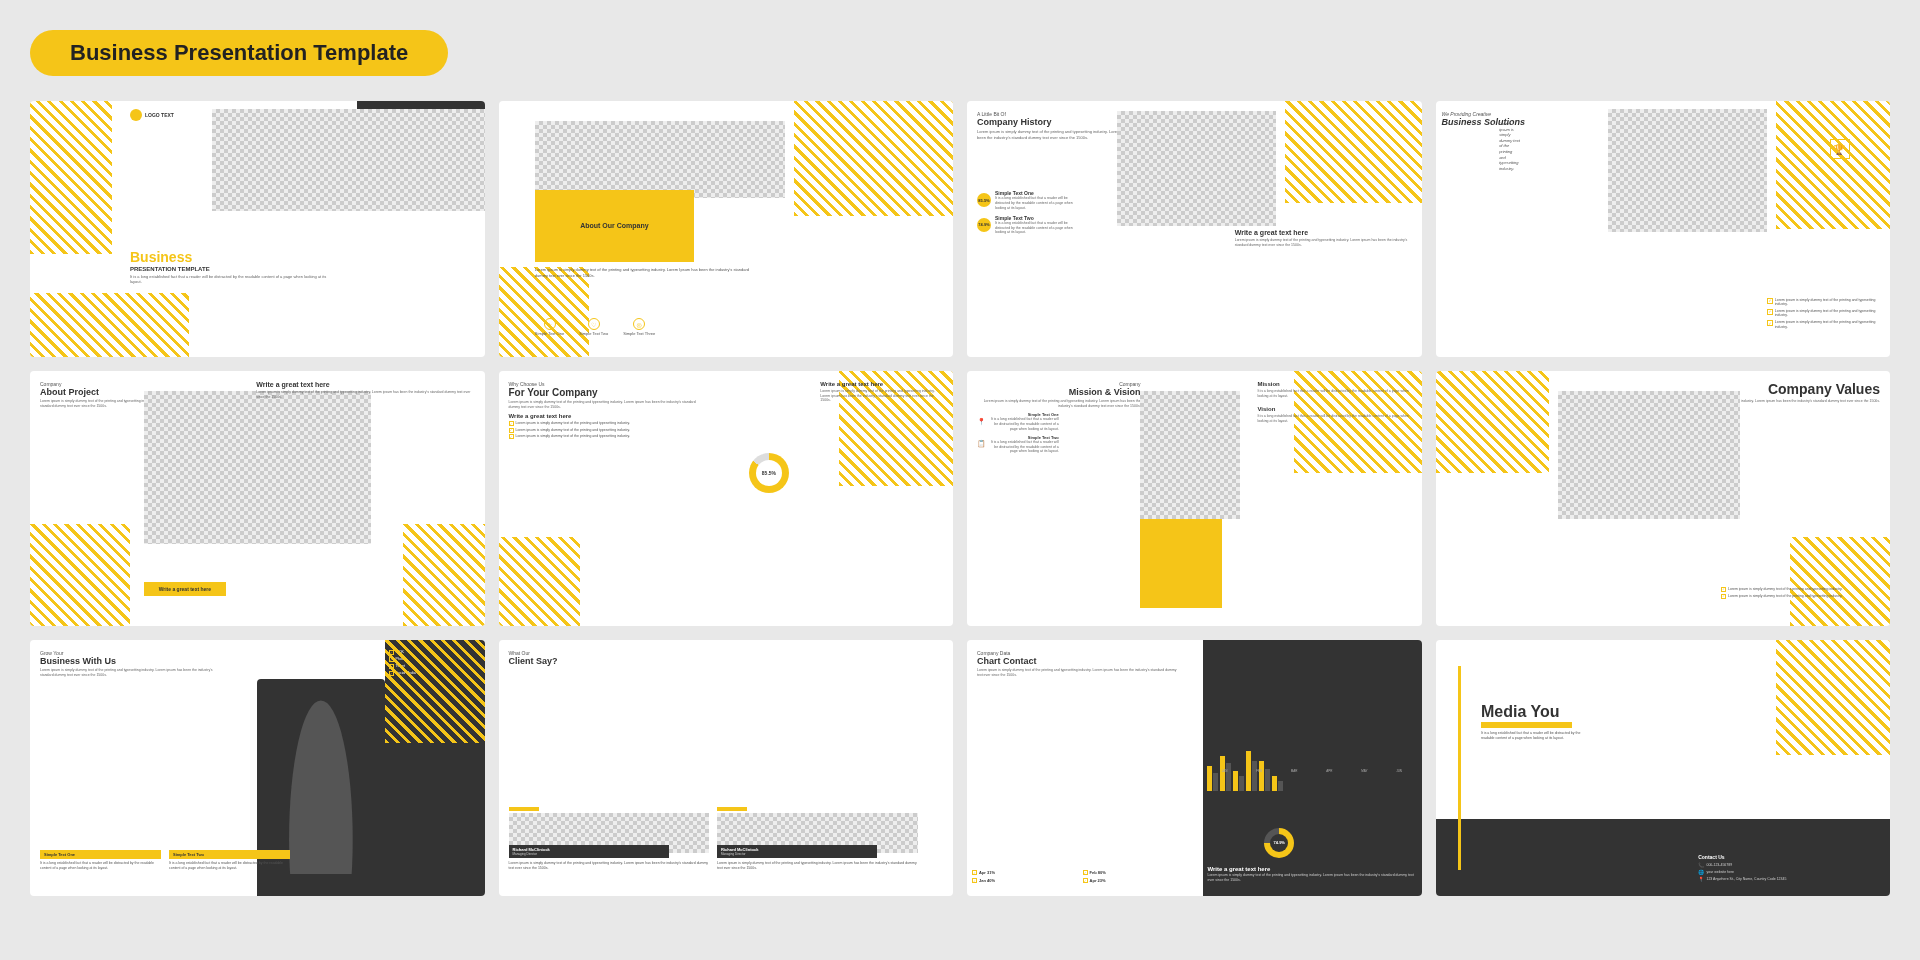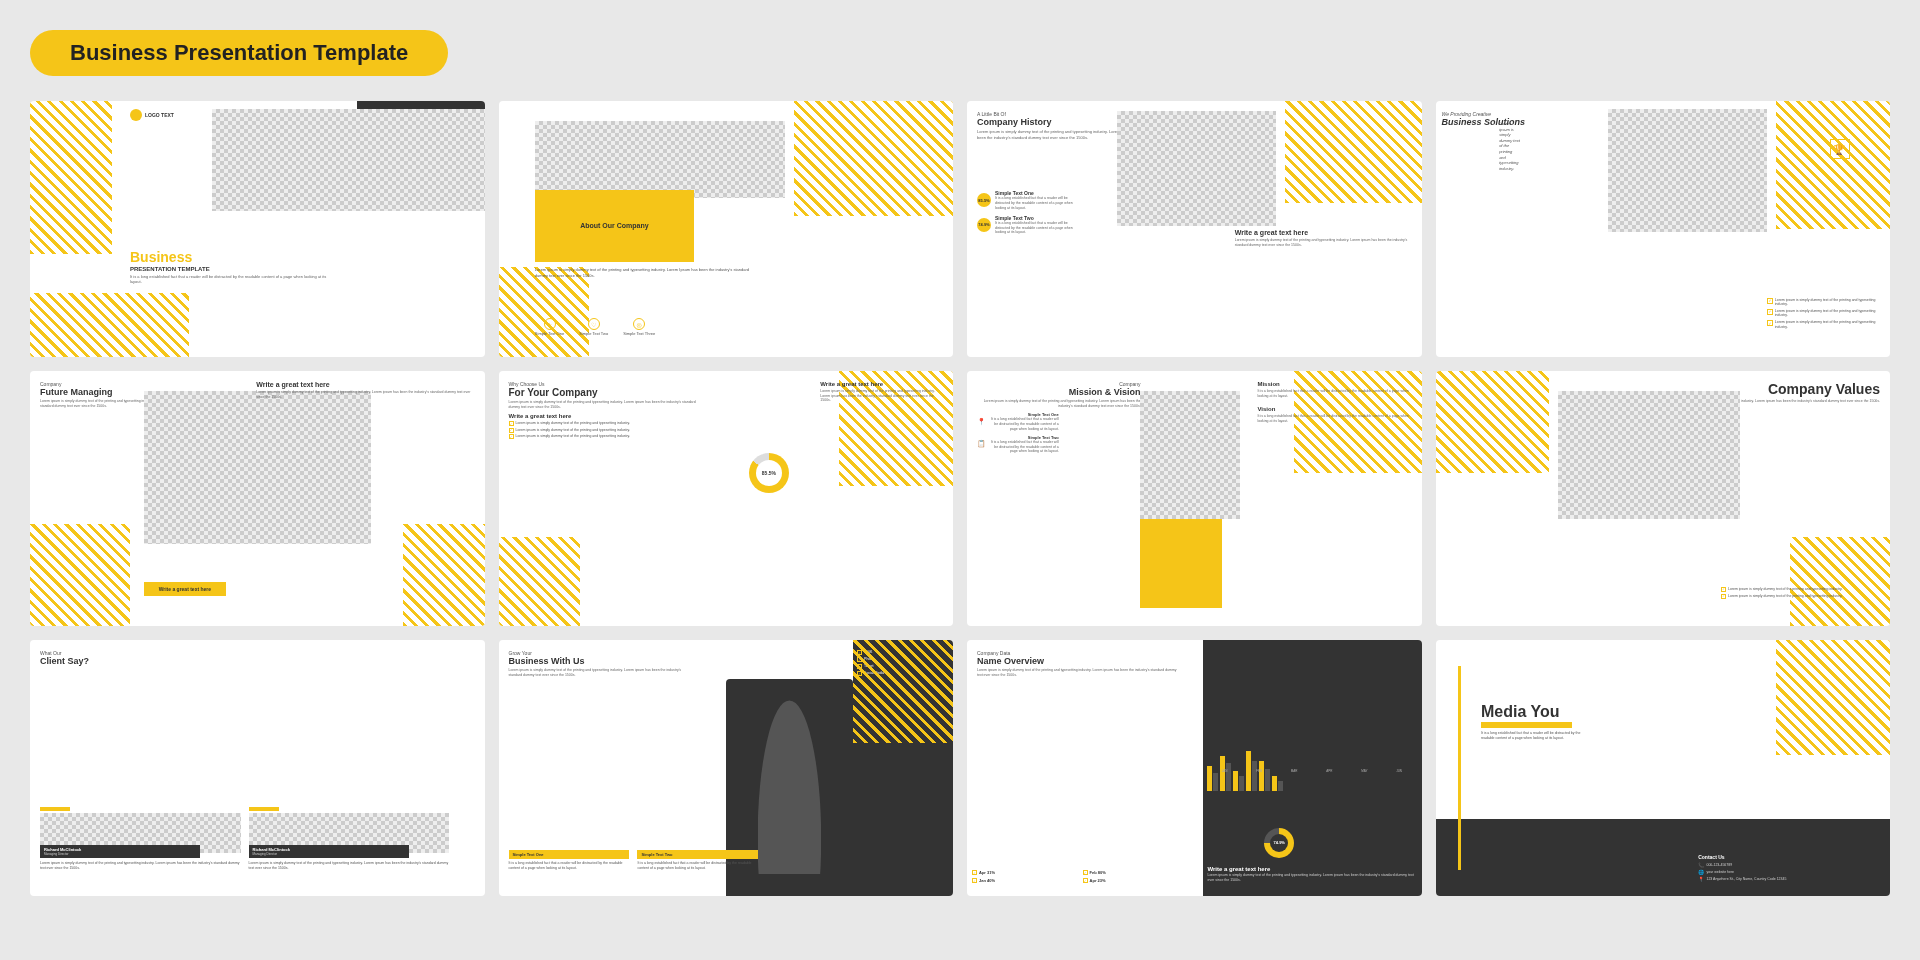--- a/index.html
+++ b/index.html
@@ -714,21 +714,21 @@
         <span class="slide-4 check-text">Lorem ipsum is simply dummy text of the printing and typesetting industry.</span>
       </div>
     </div>
   </div>
 
   <div class="slide slide-5">
     <div class="stripe-pattern slide-5 stripe-bottom-left"></div>
     <div class="stripe-pattern slide-5 stripe-bottom-right"></div>
     <div class="slide-5 left-section">
       <div class="slide-5 title-sm">Company</div>
-      <div class="slide-5 title-big">Future Managing</div>
+      <div class="slide-5 title-big">About Project</div>
       <div class="slide-5 desc-text">Lorem ipsum is simply dummy text of the printing and typesetting industry. Lorem ipsum has been the industry's standard dummy text ever since the 1500s.</div>
     </div>
     <div class="checker slide-5 img-area"></div>
     <div class="slide-5 right-section" style="position:absolute;top:10px;right:10px;width:48%;">
       <div class="slide-5 write-great">Write a great text here</div>
       <div class="slide-5 write-desc">Lorem ipsum is simply dummy text of the printing and typesetting industry. Lorem ipsum has been the industry's standard dummy text ever since the 1500s.</div>
     </div>
     <div class="slide-5 yellow-btn">Write a great text here</div>
   </div>
 
@@ -812,20 +812,63 @@
         <div class="slide-8 check-box">✓</div>
         <span class="slide-8 check-text">Lorem ipsum is simply dummy text of the printing and typesetting industry.</span>
       </div>
       <div class="slide-8 check-item">
         <div class="slide-8 check-box">✓</div>
         <span class="slide-8 check-text">Lorem ipsum is simply dummy text of the printing and typesetting industry.</span>
       </div>
     </div>
   </div>
 
+  <div class="slide slide-10">
+    <div class="slide-10 right-dark"></div>
+    <div class="stripe-pattern slide-10 stripe-top-right" style="position:absolute;top:0;right:0;width:22%;height:40%;z-index:1;"></div>
+    <div class="slide-10 title-area">
+      <div class="slide-10 title-sm">Grow Your</div>
+      <div class="slide-10 title-big">Business With Us</div>
+      <div class="slide-10 desc-text">Lorem ipsum is simply dummy text of the printing and typesetting industry. Lorem ipsum has been the industry's standard dummy text ever since the 1500s.</div>
+    </div>
+    <div class="slide-10 person-img">
+      <div class="slide-10 person-silhouette" style="border-radius:50% 50% 0 0;clip-path:ellipse(50% 80% at 50% 80%);"></div>
+    </div>
+    <div class="slide-10 text-cols">
+      <div class="slide-10 text-col">
+        <div class="slide-10 yellow-title">Simple Text One</div>
+        <div class="slide-10 col-desc">It is a long established fact that a reader will be distracted by the readable content of a page when looking at its layout.</div>
+      </div>
+      <div class="slide-10 text-col">
+        <div class="slide-10 yellow-title">Simple Text Two</div>
+        <div class="slide-10 col-desc">It is a long established fact that a reader will be distracted by the readable content of a page when looking at its layout.</div>
+      </div>
+    </div>
+    <div class="slide-10 right-text">
+      <div class="slide-10 checklist" style="position:static;width:100%;">
+        <div class="slide-10 check-item">
+          <div class="slide-10 check-box">✓</div>
+          <span class="slide-10 check-text">100K</span>
+        </div>
+        <div class="slide-10 check-item">
+          <div class="slide-10 check-box">✓</div>
+          <span class="slide-10 check-text">Photo</span>
+        </div>
+        <div class="slide-10 check-item">
+          <div class="slide-10 check-box">✓</div>
+          <span class="slide-10 check-text">Tweet</span>
+        </div>
+        <div class="slide-10 check-item">
+          <div class="slide-10 check-box">✓</div>
+          <span class="slide-10 check-text">Social Media</span>
+        </div>
+      </div>
+    </div>
+  </div>
+
   <div class="slide slide-9">
     <div class="slide-9 title-area">
       <div class="slide-9 title-sm">What Our</div>
       <div class="slide-9 title-big">Client Say?</div>
     </div>
     <div class="slide-9 client-cards">
       <div class="slide-9 client-card">
         <div class="slide-9 yellow-stripe"></div>
         <div class="checker slide-9 client-img"></div>
         <div class="slide-9 dark-name-bar">
@@ -839,68 +882,25 @@
         <div class="checker slide-9 client-img"></div>
         <div class="slide-9 dark-name-bar">
           <div class="slide-9 client-name">Richard McClintock</div>
           <div class="slide-9 client-role">Managing Director</div>
         </div>
         <div class="slide-9 client-desc">Lorem ipsum is simply dummy text of the printing and typesetting industry. Lorem ipsum has been the industry's standard dummy text ever since the 1500s.</div>
       </div>
     </div>
   </div>
 
-  <div class="slide slide-10">
-    <div class="slide-10 right-dark"></div>
-    <div class="stripe-pattern slide-10 stripe-top-right" style="position:absolute;top:0;right:0;width:22%;height:40%;z-index:1;"></div>
-    <div class="slide-10 title-area">
-      <div class="slide-10 title-sm">Grow Your</div>
-      <div class="slide-10 title-big">Business With Us</div>
-      <div class="slide-10 desc-text">Lorem ipsum is simply dummy text of the printing and typesetting industry. Lorem ipsum has been the industry's standard dummy text ever since the 1500s.</div>
-    </div>
-    <div class="slide-10 person-img">
-      <div class="slide-10 person-silhouette" style="border-radius:50% 50% 0 0;clip-path:ellipse(50% 80% at 50% 80%);"></div>
-    </div>
-    <div class="slide-10 text-cols">
-      <div class="slide-10 text-col">
-        <div class="slide-10 yellow-title">Simple Text One</div>
-        <div class="slide-10 col-desc">It is a long established fact that a reader will be distracted by the readable content of a page when looking at its layout.</div>
-      </div>
-      <div class="slide-10 text-col">
-        <div class="slide-10 yellow-title">Simple Text Two</div>
-        <div class="slide-10 col-desc">It is a long established fact that a reader will be distracted by the readable content of a page when looking at its layout.</div>
-      </div>
-    </div>
-    <div class="slide-10 right-text">
-      <div class="slide-10 checklist" style="position:static;width:100%;">
-        <div class="slide-10 check-item">
-          <div class="slide-10 check-box">✓</div>
-          <span class="slide-10 check-text">100K</span>
-        </div>
-        <div class="slide-10 check-item">
-          <div class="slide-10 check-box">✓</div>
-          <span class="slide-10 check-text">Photo</span>
-        </div>
-        <div class="slide-10 check-item">
-          <div class="slide-10 check-box">✓</div>
-          <span class="slide-10 check-text">Tweet</span>
-        </div>
-        <div class="slide-10 check-item">
-          <div class="slide-10 check-box">✓</div>
-          <span class="slide-10 check-text">Social Media</span>
-        </div>
-      </div>
-    </div>
-  </div>
-
   <div class="slide slide-11">
     <div class="slide-11 dark-right"></div>
     <div class="slide-11 title-area">
       <div class="slide-11 title-sm">Company Data</div>
-      <div class="slide-11 title-big">Name Overview</div>
+      <div class="slide-11 title-big">Chart Contact</div>
       <div class="slide-11 desc-text">Lorem ipsum is simply dummy text of the printing and typesetting industry. Lorem ipsum has been the industry's standard dummy text ever since the 1500s.</div>
     </div>
 
     <div class="slide-11 bar-chart">
       <div class="slide-11 bar-group">
         <div class="slide-11 bar" style="height:25px;"></div>
         <div class="slide-11 bar dark" style="height:18px;"></div>
       </div>
       <div class="slide-11 bar-group">
         <div class="slide-11 bar" style="height:35px;"></div>

